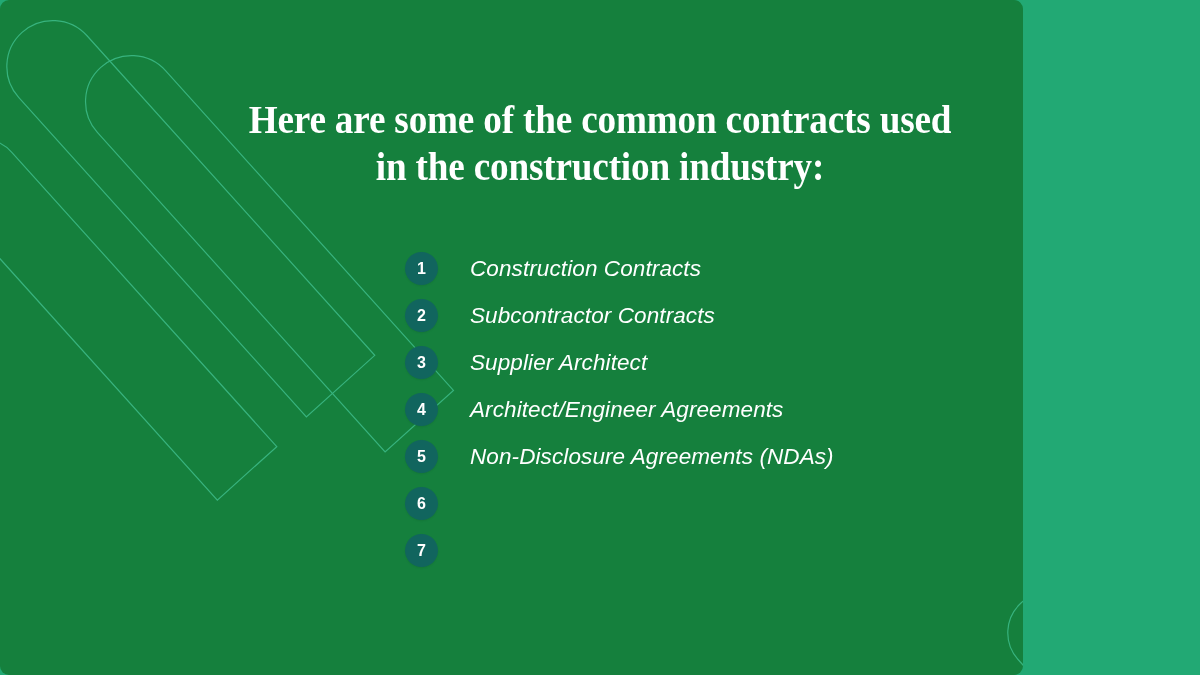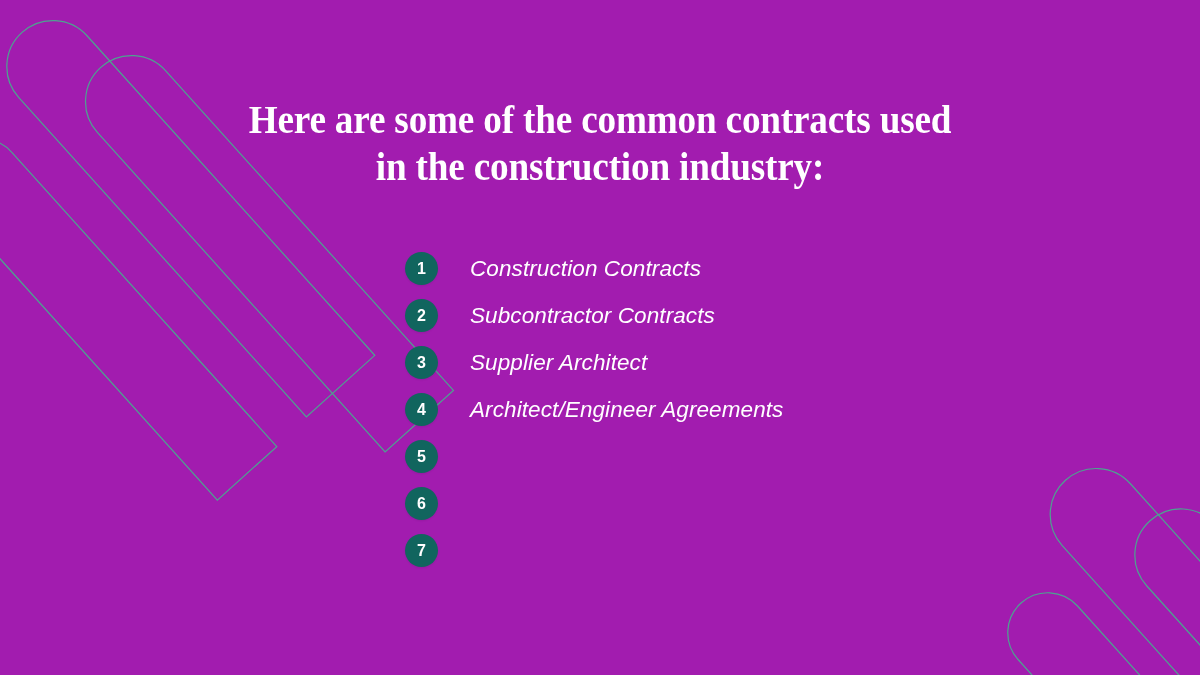--- a/index.html
+++ b/index.html
@@ -9,24 +9,25 @@
   body {
     width: 1200px;
     height: 675px;
     overflow: hidden;
     font-family: "Liberation Sans", sans-serif;
     background: #22a974;
   }
 
   #slide {
     position: relative;
-    width: 1200px;
+    width: 1023px;
     height: 675px;
-    background: #a21caf;
+    background: #15803d;
     overflow: hidden;
+    border-radius: 9px;
   }
 
   
   #bg-decor {
     position: absolute;
     left: 0;
     top: 0;
     width: 1200px;
     height: 675px;
     pointer-events: none;
@@ -142,20 +143,21 @@
     <li class="list-item">
       <span class="item-badge">3</span>
       <span class="item-label">Supplier Architect</span>
     </li>
     <li class="list-item">
       <span class="item-badge">4</span>
       <span class="item-label">Architect/Engineer Agreements</span>
     </li>
     <li class="list-item">
       <span class="item-badge">5</span>
+      <span class="item-label">Non-Disclosure Agreements (NDAs)</span>
     </li>
     <li class="list-item">
       <span class="item-badge">6</span>
     </li>
     <li class="list-item">
       <span class="item-badge">7</span>
     </li>
   </ul>
 
 </div>

